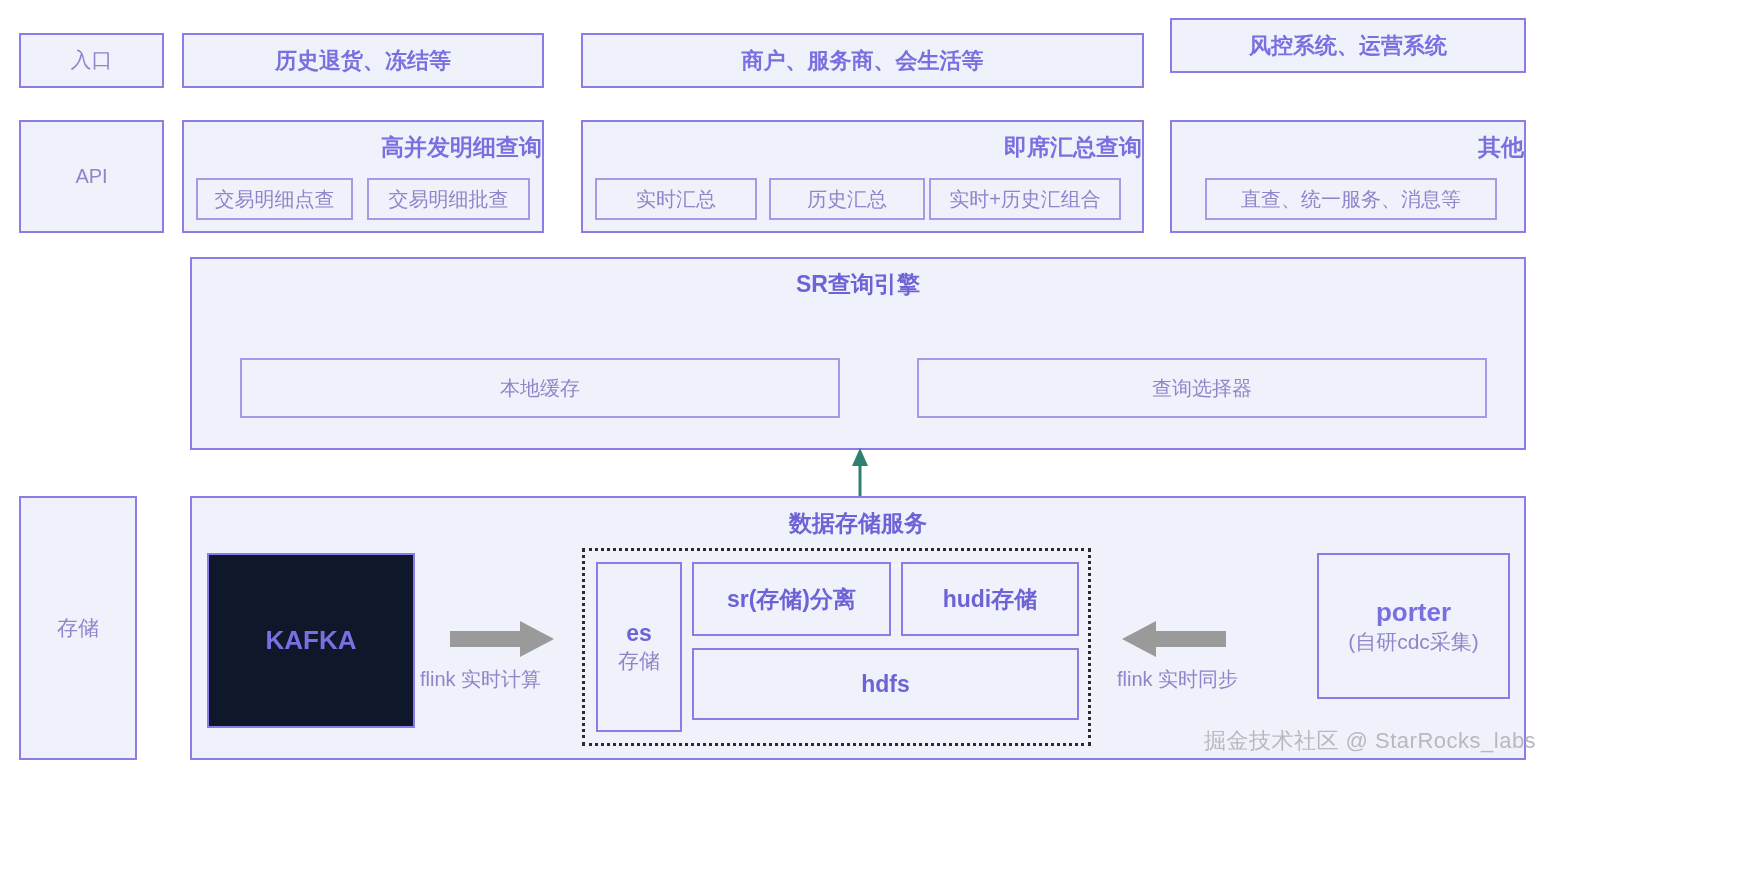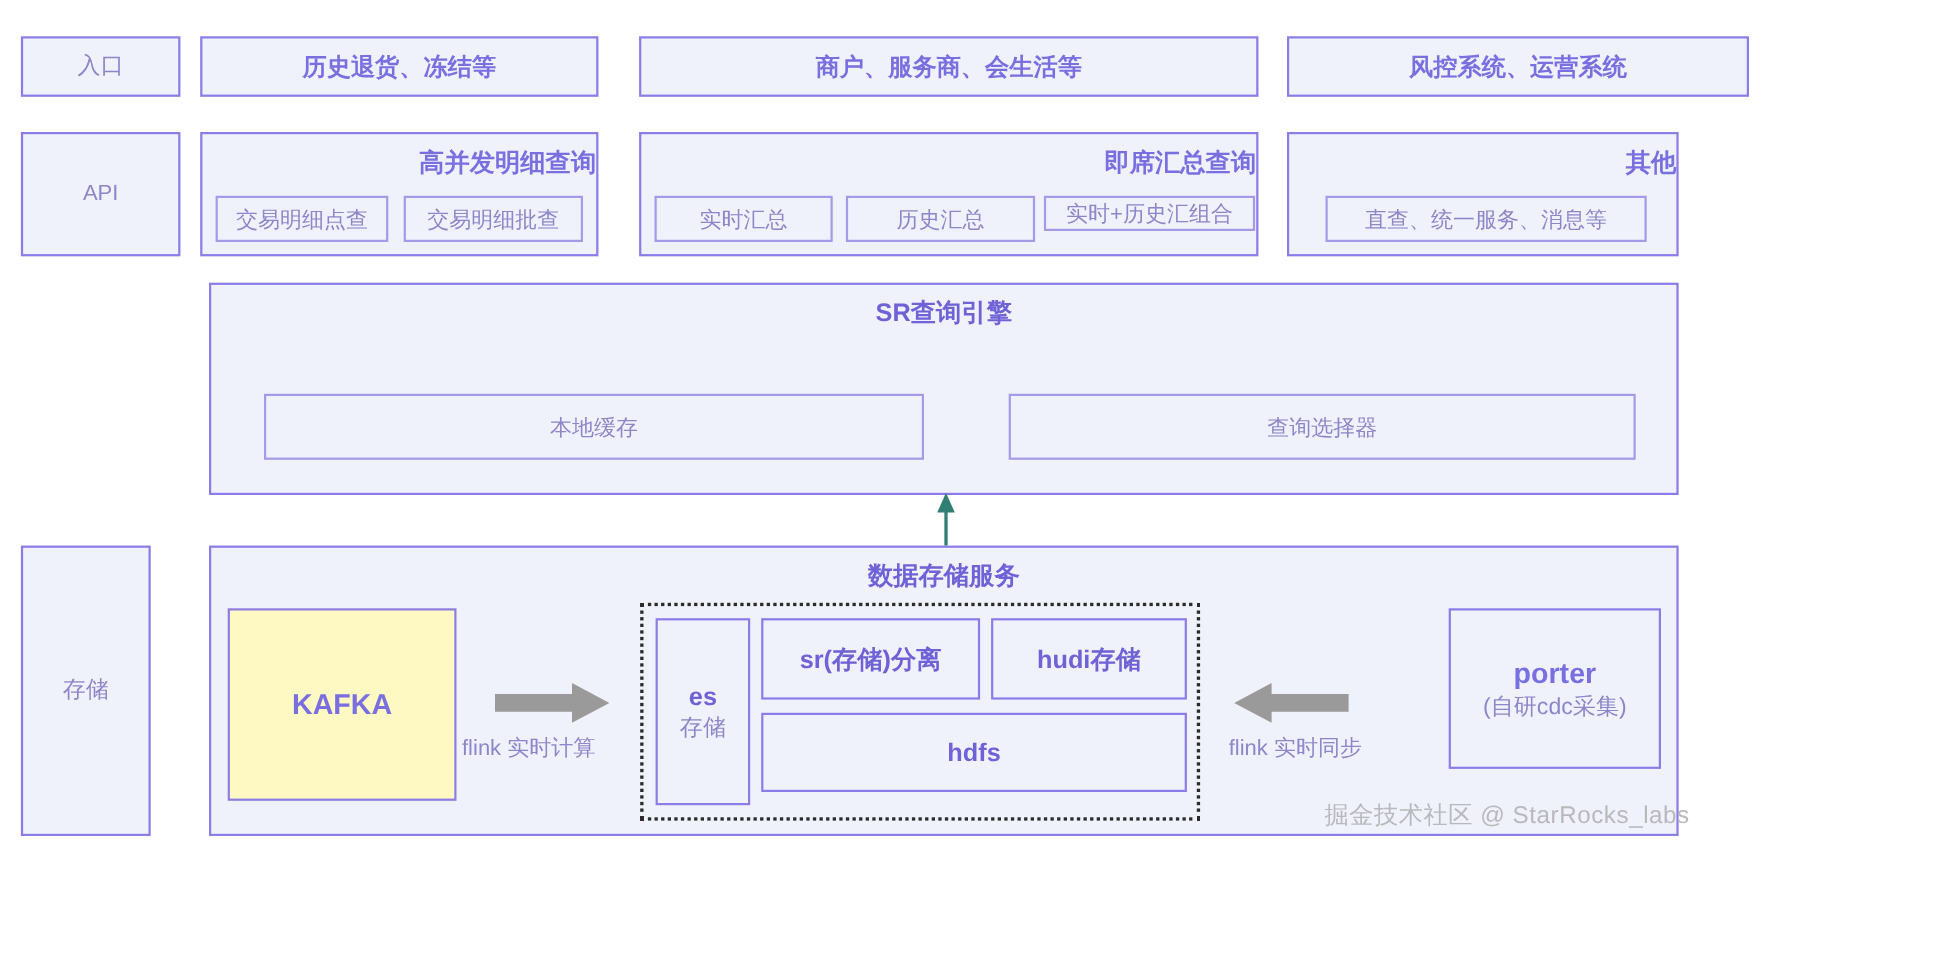--- a/index.html
+++ b/index.html
@@ -119,21 +119,21 @@
     color: #7a6fe0;
   }
   .store-box .l1 { font-size: 23px; font-weight: 700; color: #6f62d6; }
   .store-box .l2 { font-size: 21px; font-weight: 400; color: #8d86c9; }
   .store-box.single { font-size: 23px; font-weight: 700; color: #6f62d6; }
 
   .kafka-box {
     position: absolute;
     box-sizing: border-box;
     border: 2px solid #8b7ce8;
-    background: #fef9c3;
+    background: #0f172a;
     display: flex;
     align-items: center;
     justify-content: center;
     font-size: 26px;
     font-weight: 700;
     color: #7a6fe0;
   }
   .porter-box {
     position: absolute;
     box-sizing: border-box;
@@ -184,43 +184,43 @@
   </div>
 
   <div class="box plain-box" style="left:182px; top:33px; width:362px; height:55px;">
     <span>历史退货、冻结等</span>
   </div>
 
   <div class="box plain-box" style="left:581px; top:33px; width:563px; height:55px;">
     <span>商户、服务商、会生活等</span>
   </div>
 
-  <div class="box plain-box" style="left:1170px; top:33px; width:420px; height:55px;">
+  <div class="box plain-box" style="left:1170px; top:18px; width:356px; height:55px;">
     <span>风控系统、运营系统</span>
   </div>
 
   <div class="group-box" style="left:182px; top:120px; width:362px; height:113px;">
     <div class="group-title" style="top:10px;">高并发明细查询</div>
     <div class="sub-box" style="left:12px; top:56px; width:157px; height:42px;">
       <span>交易明细点查</span>
     </div>
     <div class="sub-box" style="left:183px; top:56px; width:163px; height:42px;">
       <span>交易明细批查</span>
     </div>
   </div>
 
   <div class="group-box" style="left:581px; top:120px; width:563px; height:113px;">
     <div class="group-title" style="top:10px;">即席汇总查询</div>
     <div class="sub-box" style="left:12px; top:56px; width:162px; height:42px;">
       <span>实时汇总</span>
     </div>
-    <div class="sub-box" style="left:186px; top:56px; width:172px; height:42px;">
+    <div class="sub-box" style="left:186px; top:56px; width:156px; height:42px;">
       <span>历史汇总</span>
     </div>
-    <div class="sub-box" style="left:366px; top:56px; width:192px; height:32px;">
+    <div class="sub-box" style="left:346px; top:56px; width:192px; height:42px;">
       <span>实时+历史汇组合</span>
     </div>
   </div>
 
   <div class="group-box" style="left:1170px; top:120px; width:356px; height:113px;">
     <div class="group-title" style="top:10px;">其他</div>
     <div class="sub-box" style="left:33px; top:56px; width:292px; height:42px;">
       <span>直查、统一服务、消息等</span>
     </div>
   </div>

